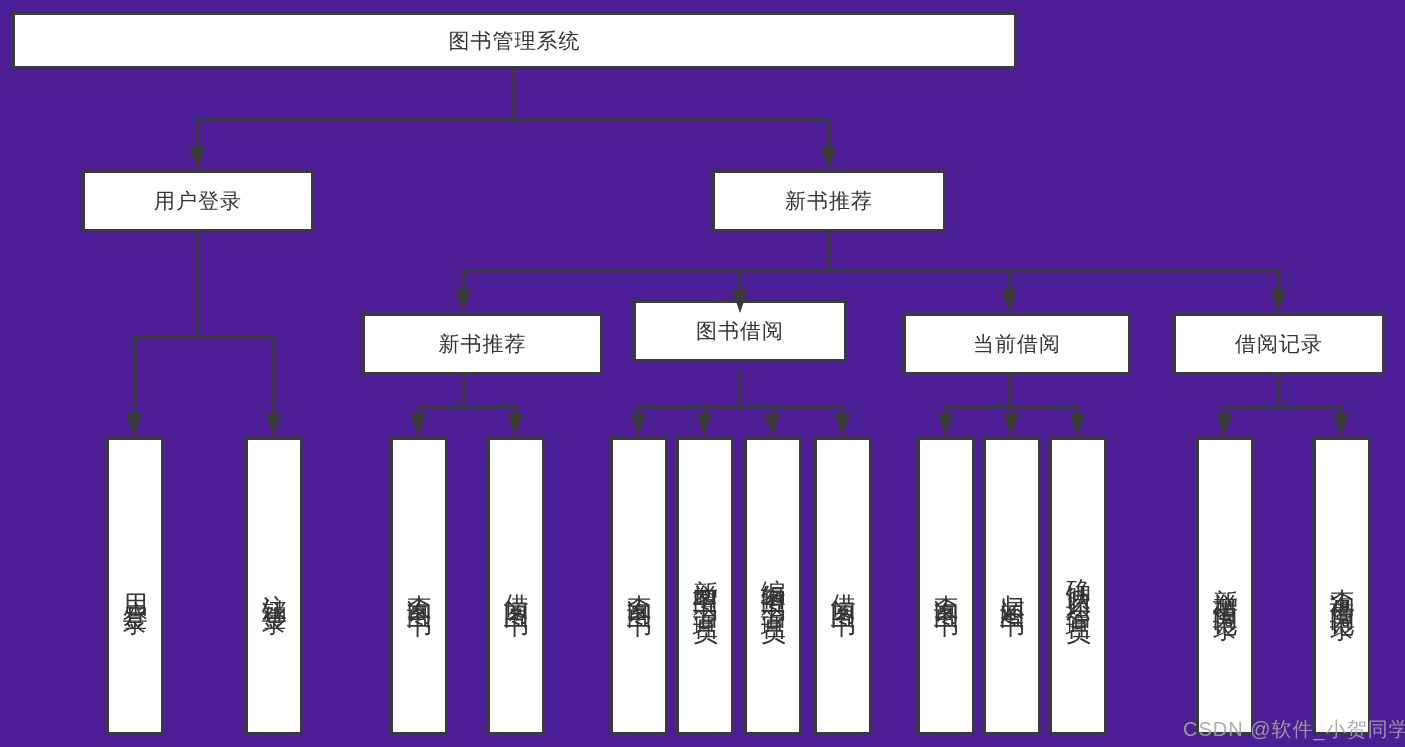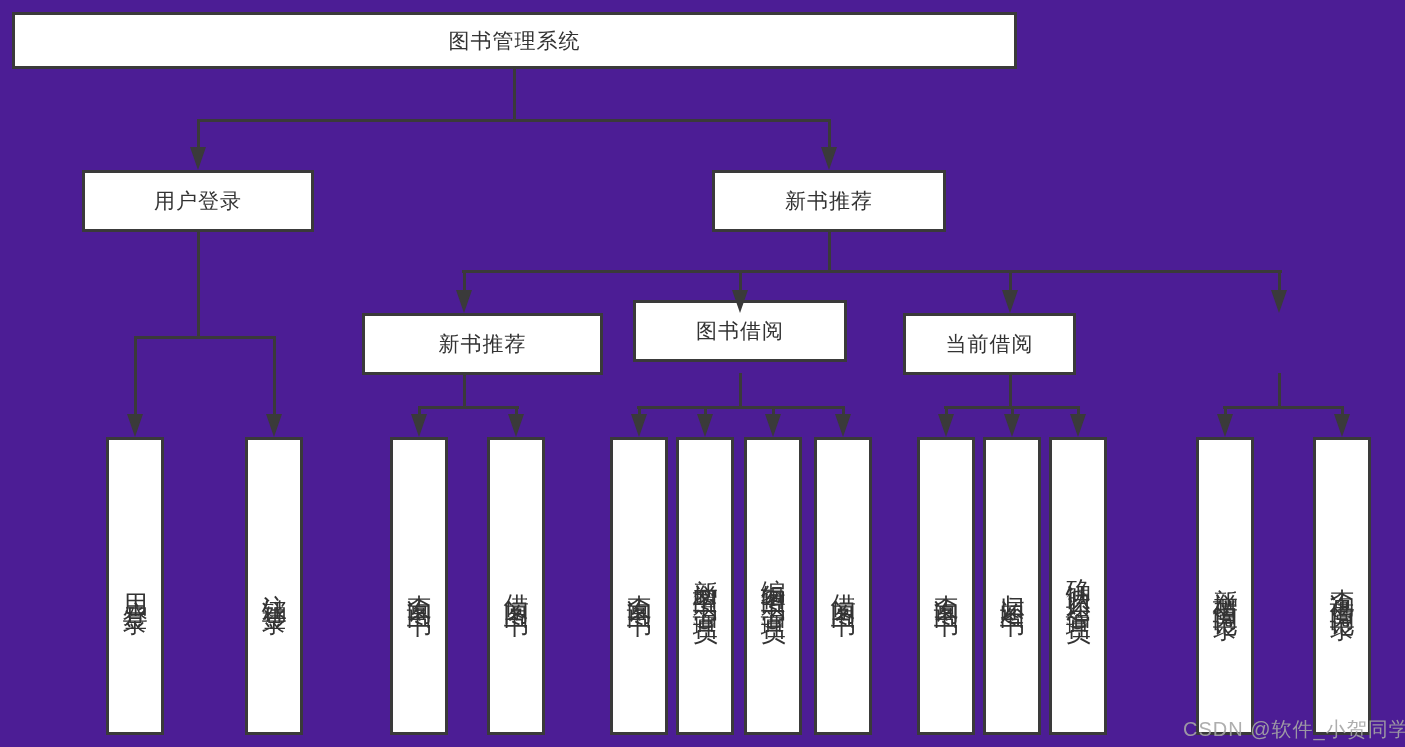--- a/index.html
+++ b/index.html
@@ -68,24 +68,27 @@
   </div>
 
   <div class="node hnode" style="left:362px;top:313px;width:241px;height:62px">
     <span>新书推荐</span>
   </div>
 
   <div class="node hnode" style="left:633px;top:300px;width:214px;height:62px">
     <span>图书借阅</span>
   </div>
 
-  <div class="node hnode" style="left:903px;top:313px;width:173px;height:62px">
+  <div class="node hnode" style="left:903px;top:313px;width:228px;height:62px">
     <span>当前借阅</span>
   </div>
 
+  <div class="node hnode" style="left:1173px;top:313px;width:212px;height:62px">
+    <span>借阅记录</span>
+  </div>
 
   <div class="node leaf" style="left:106px;top:437px;width:58px;height:298px">
     <span>用户登录</span>
   </div>
   <div class="node leaf" style="left:245px;top:437px;width:58px;height:298px">
     <span>注销登录</span>
   </div>
 
   <div class="node leaf" style="left:390px;top:437px;width:58px;height:298px">
     <span>查询图书</span>

